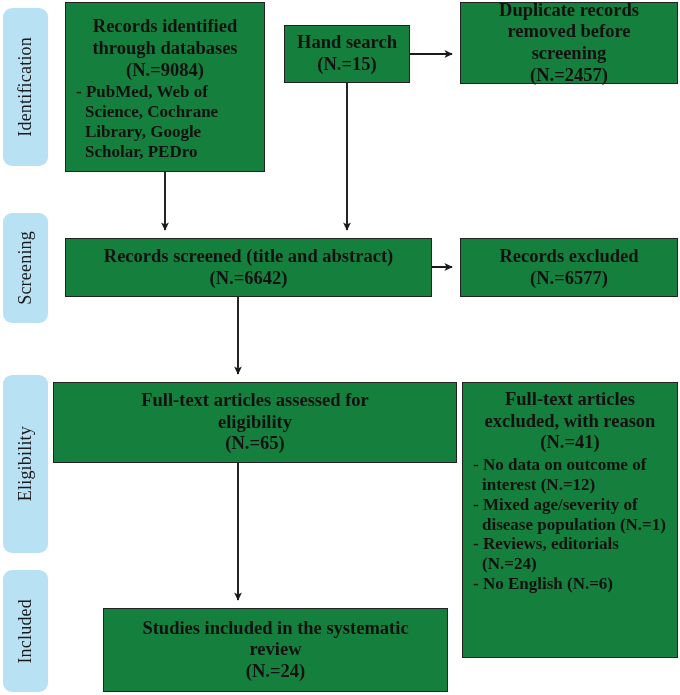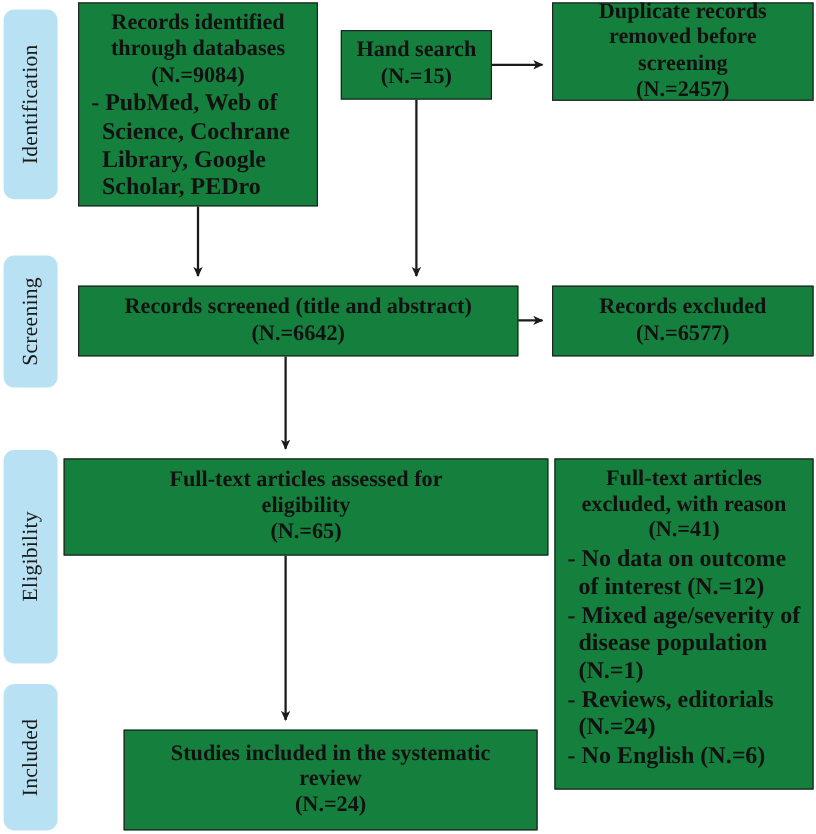--- a/index.html
+++ b/index.html
@@ -56,21 +56,21 @@
   .node .headline {
     text-align: center;
     font-size: 18.5px;
     line-height: 1.17;
     padding: 0 6px;
   }
   .node .bullets {
     margin: 0;
     padding: 0 6px 0 10px;
     list-style: none;
-    font-size: 20px;
+    font-size: 17px;
     line-height: 1.17;
   }
   .node .bullets li {
     text-indent: -9px;
     padding-left: 9px;
     text-align: left;
   }
   #node-identified .headline { padding-top: 4px; }
   #node-identified .bullets { margin-top: 1px; }
   #node-excluded-reason { justify-content: flex-start; padding-top: 6px; }

